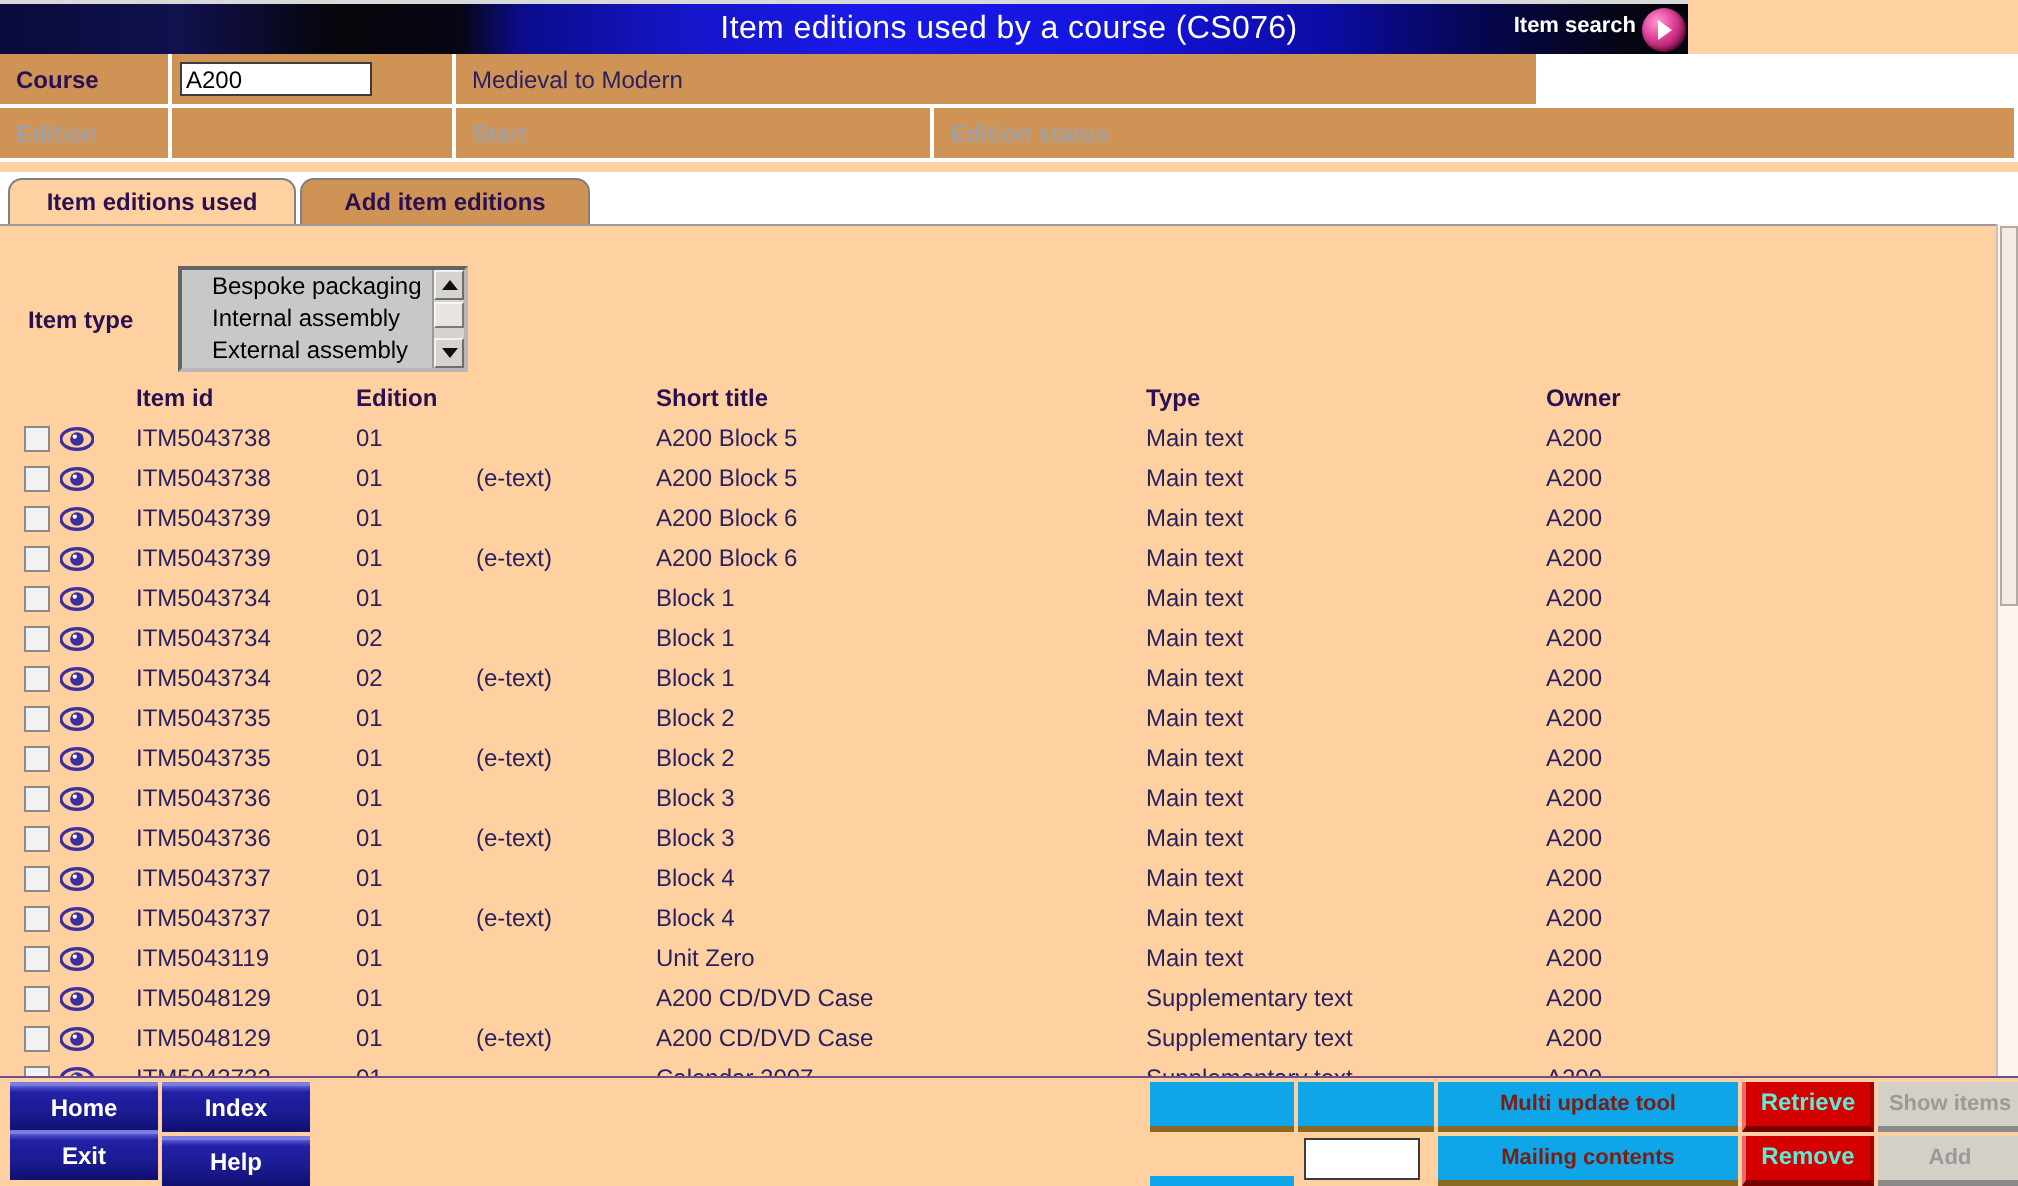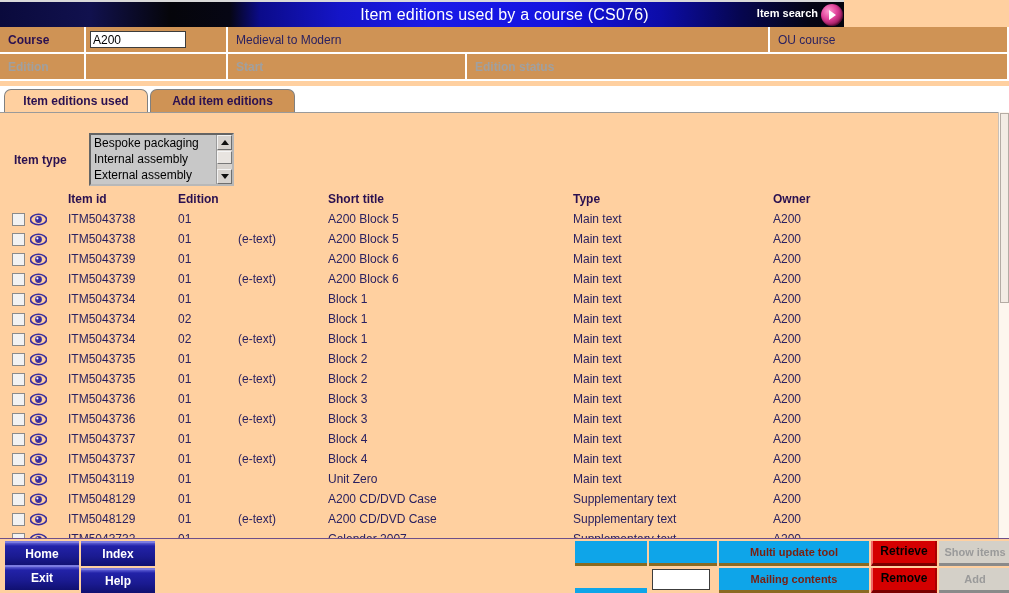--- a/index.html
+++ b/index.html
@@ -190,21 +190,21 @@
     width: 145px; height: 53px;
     border: 2px inset #b8b8b8;
     background: #c8c8c8;
     box-sizing: border-box;
     overflow: hidden;
     display: flex;
   }
   .listbox-opts {
     flex: 1 1 auto;
     background: #c8c8c8;
-    padding-left: 3px;
+    padding-left: 15px;
     box-sizing: border-box;
   }
   .listbox-opt {
     height: 16px;
     line-height: 16px;
     font-size: 12px;
     color: #000000;
     white-space: nowrap;
     font-family: "Liberation Sans", sans-serif;
   }
@@ -354,21 +354,21 @@
     box-sizing: border-box;
     white-space: nowrap;
   }
   .redbtn {
     position: absolute;
     width: 66px; height: 25px;
     background: #d40000;
     border-left: 2px solid #f06868;
     border-bottom: 3px solid #7a0000;
     border-right: 2px solid #a80000;
-    color: #000000;
+    color: #5eead4;
     font-weight: bold;
     font-size: 12px;
     text-align: center;
     line-height: 21px;
     box-sizing: border-box;
     white-space: nowrap;
   }
   .greybtn {
     position: absolute;
     width: 72px; height: 25px;
@@ -406,21 +406,20 @@
     <div class="item-search-btn"></div>
   </div>
 
   <div class="info-grid">
     <div class="info-row">
       <div class="info-cell lbl c-label">Course</div>
       <div class="info-cell c-field">
         <input class="txtbox" type="text" value="A200" style="">
       </div>
       <div class="info-cell c-desc">Medieval to Modern</div>
-      <div class="info-cell c-right">OU course</div>
     </div>
     <div class="info-row">
       <div class="info-cell dim c-label">Edition</div>
       <div class="info-cell c-field"></div>
       <div class="info-cell dim c-right">Start</div>
       <div class="info-cell dim c-desc">Edition status</div>
     </div>
   </div>
 
   <div class="tabstrip">

